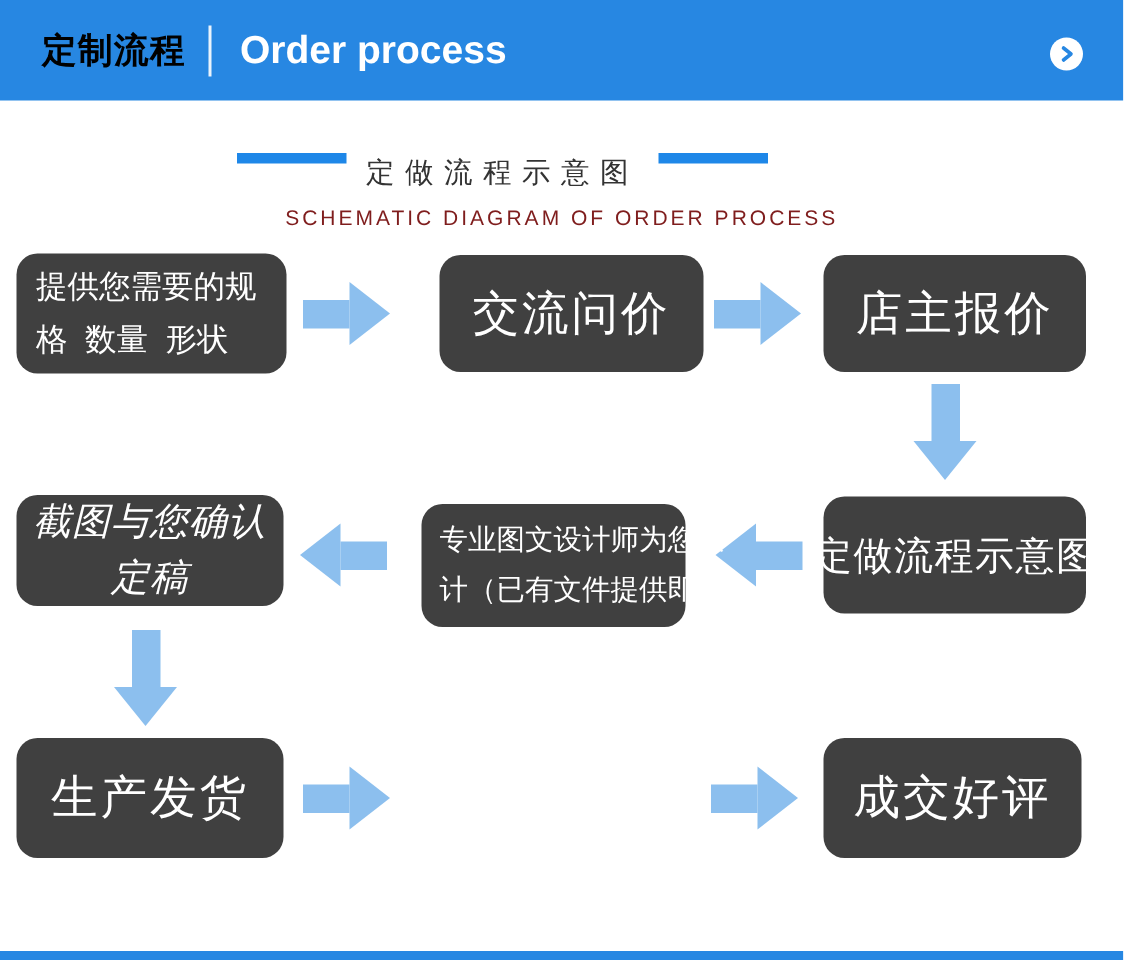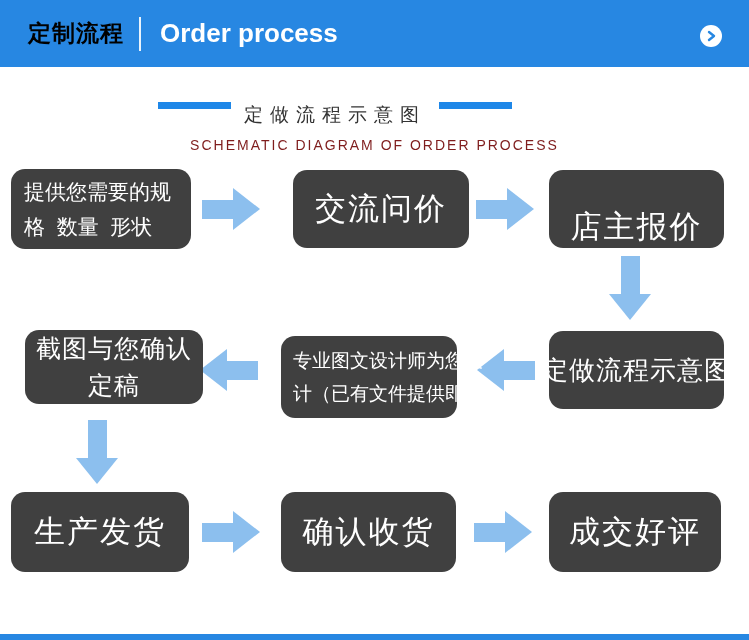--- a/index.html
+++ b/index.html
@@ -24,25 +24,25 @@
   .sub-title { position:absolute; left:0; top:137px; width:749px; text-align:center;
                font-size:14px; font-weight:500; color:#7f1d1d; letter-spacing:2px; }
 
   
   .box { position:absolute; background:#404040; border-radius:14px; color:#fff;
          display:flex; flex-direction:column; justify-content:center; align-items:center; }
   .box .line { white-space:pre; }
   .b1 { left:11px;  top:169px; width:180px; height:80px; font-size:21px; line-height:35px;
         align-items:flex-start; padding-left:13px; }
   .b2 { left:293px; top:170px; width:176px; height:78px; font-size:31px; letter-spacing:2px; }
-  .b3 { left:549px; top:170px; width:175px; height:78px; font-size:31px; letter-spacing:2px;justify-content:flex-end; }
+  .b3 { left:549px; top:170px; width:175px; height:78px; font-size:31px; letter-spacing:2px; }
   .b4 { left:549px; top:331px; width:175px; height:78px; font-size:26px; letter-spacing:1px; }
   .b5 { left:281px; top:336px; width:176px; height:82px; font-size:19px; line-height:33px;
         align-items:flex-start; padding-left:12px; }
-  .b6 { left:25px;  top:330px; width:178px; height:74px; font-size:25px; line-height:37px; letter-spacing:1px; }
+  .b6 { left:11px;  top:330px; width:178px; height:74px; font-size:25px; line-height:37px; letter-spacing:1px;font-style:italic; }
   .b7 { left:11px;  top:492px; width:178px; height:80px; font-size:31px; letter-spacing:2px; }
   .b8 { left:281px; top:492px; width:175px; height:80px; font-size:31px; letter-spacing:2px; }
   .b9 { left:549px; top:492px; width:172px; height:80px; font-size:31px; letter-spacing:2px; }
 
   
   .harrow { position:absolute; display:flex; align-items:center; }
   .shaft-h { width:31px; height:19px; background:#8CBFEE; }
   .head-right { width:0; height:0; border-top:21px solid transparent;
                 border-bottom:21px solid transparent; border-left:27px solid #8CBFEE; }
   .head-left  { width:0; height:0; border-top:21px solid transparent;
@@ -135,23 +135,20 @@
       <span class="head-down"></span>
   </div>
 
   <div class="box b7">
     <span class="line">生产发货</span>
   </div>
   <div class="harrow a3">
     <span class="shaft-h"></span>
       <span class="head-right"></span>
   </div>
-  <div class="box b8">
-    <span class="line">确认收货</span>
-  </div>
   <div class="harrow a4">
     <span class="shaft-h"></span>
       <span class="head-right"></span>
   </div>
   <div class="box b9">
     <span class="line">成交好评</span>
   </div>
 
   <div class="bottom-bar"></div>
 </div>

